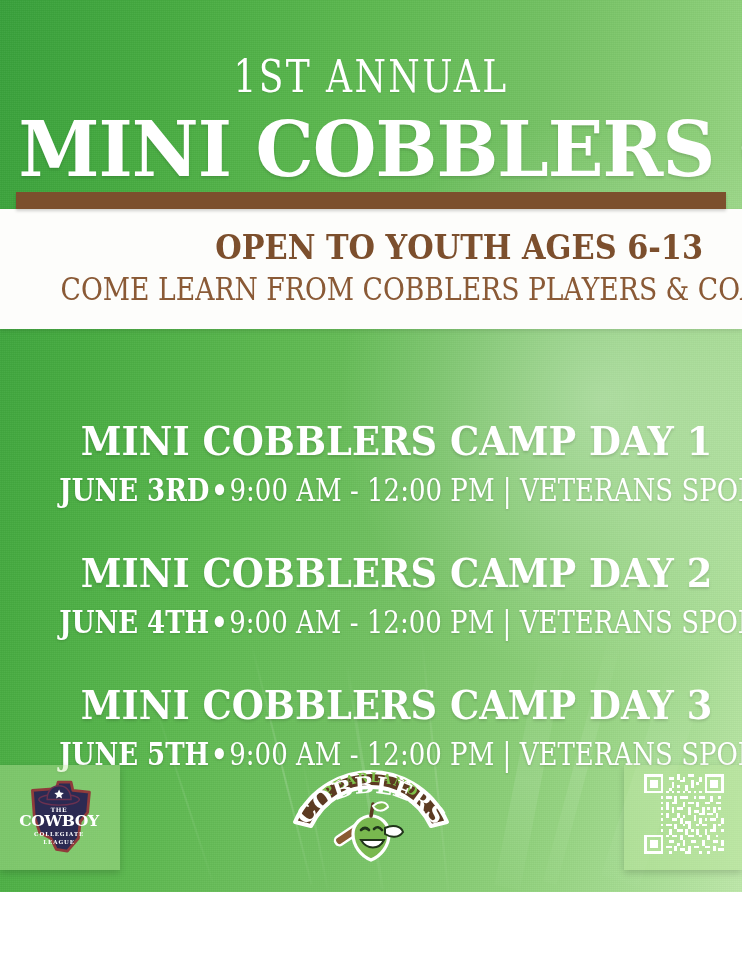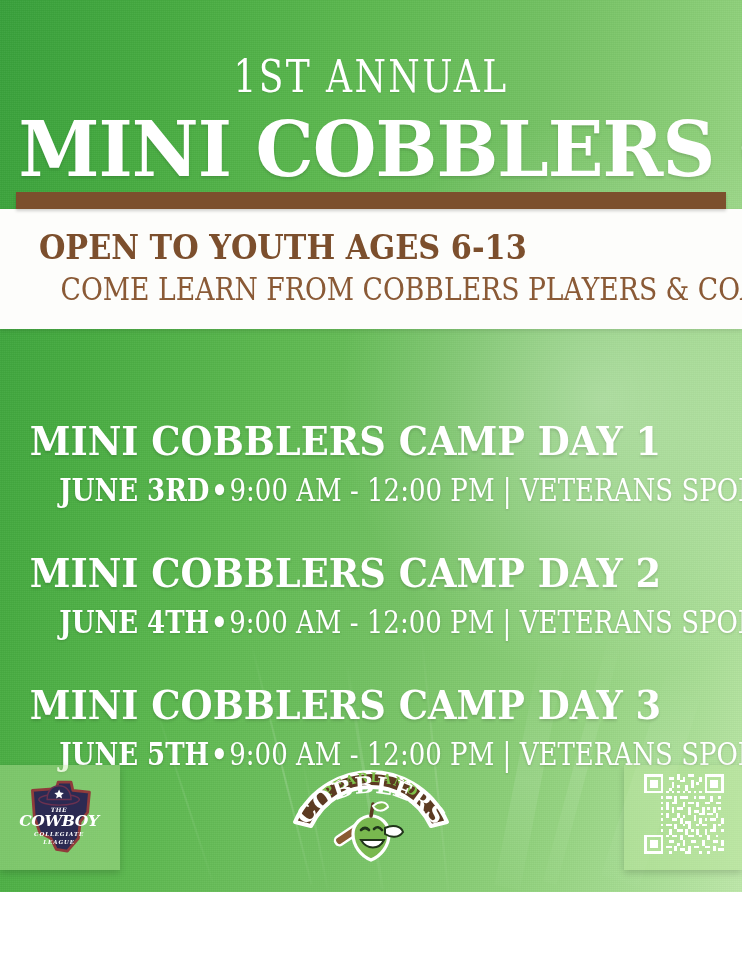--- a/index.html
+++ b/index.html
@@ -113,21 +113,21 @@
     background: #7c4f2d;
     box-shadow: 0 2px 3px rgba(0,0,0,0.18);
   }
 
   
   .white-banner {
     position: relative;
     z-index: 3;
     background: #fdfdfb;
     padding: 22px 10px 24px 10px;
-    text-align: left;
+    text-align: right;
     box-shadow: 0 2px 4px rgba(0,0,0,0.10);
   }
   .banner-line1 {
     font-family: "DejaVu Serif", serif;
     font-weight: 700;
     font-size: 33px;
     line-height: 1;
     letter-spacing: 0px;
     color: #7c4f2d;
     transform: scaleX(0.92);
@@ -147,21 +147,21 @@
     white-space: nowrap;
   }
 
   
   .schedule {
     position: relative;
     z-index: 3;
     margin-top: 92px;
   }
   .day-block {
-    text-align: left;
+    text-align: right;
     margin-bottom: 47px;
   }
   .day-block:last-child { margin-bottom: 0; }
 
   .day-title {
     font-family: "DejaVu Serif", serif;
     font-weight: 700;
     font-size: 40px;
     line-height: 1;
     letter-spacing: 0px;
@@ -204,21 +204,20 @@
   }
   .panel-left  { left: 0px;   width: 120px; height: 105px; }
   .panel-right { right: 0px;  width: 118px; height: 105px; }
 
   .cowboy-wrap {
     position: absolute;
     left: 14px;
     bottom: 28px;
     width: 92px;
     height: 92px;
-    font-style: italic;
   }
 
   .cobblers-wrap {
     position: absolute;
     left: 50%;
     transform: translateX(-50%);
     bottom: 12px;
     width: 180px;
     height: 120px;
   }

